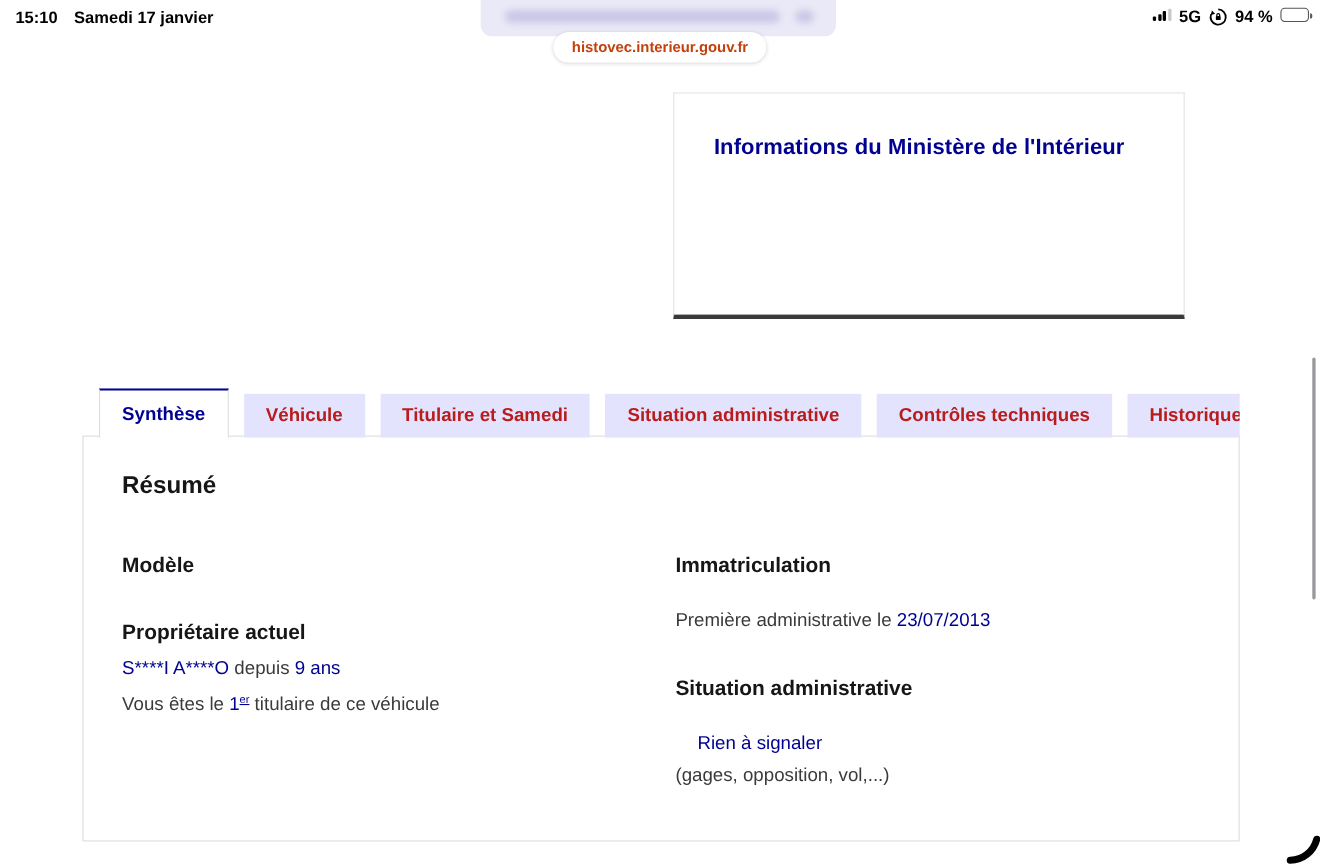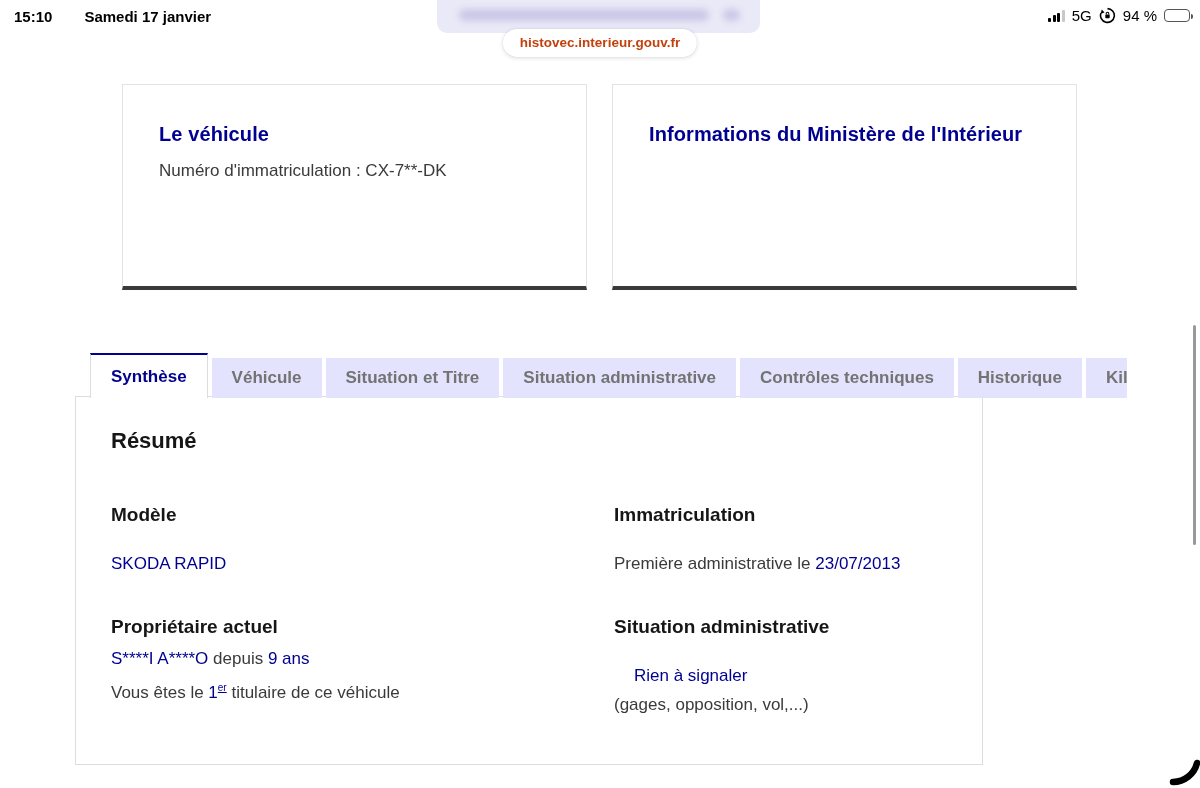--- a/index.html
+++ b/index.html
@@ -1,22 +1,22 @@
 <!DOCTYPE html>
 <html><head>
 <meta charset="utf-8">
 <style>
   * { margin:0; padding:0; box-sizing:border-box; }
   body { background:#fff; font-family:"Liberation Sans", sans-serif; }
   .screen { position:relative; width:1200px; height:788px; background:#ffffff; overflow:hidden; }
 
   
-  .status-left { position:absolute; left:14px; top:8px; font-size:15px; font-weight:700; color:#000; display:flex; gap:32px; }
+  .status-left { position:absolute; left:14px; top:8px; font-size:15px; font-weight:700; color:#000; display:flex; gap:15px; }
   .status-left .date { font-weight:600; }
-  .status-right { position:absolute; right:10px; top:7px; display:flex; align-items:center; gap:7px; font-size:15px; font-weight:400; color:#000; }
+  .status-right { position:absolute; right:10px; top:7px; display:flex; align-items:flex-start; gap:7px; font-size:15px; font-weight:700; color:#000; }
   .sig { display:flex; align-items:flex-end; gap:1.5px; height:12px; }
   .sig i { display:block; width:3px; border-radius:1px; background:#000; }
   .sig i:nth-child(1){height:4px;} .sig i:nth-child(2){height:6.5px;} .sig i:nth-child(3){height:9px;}
   .sig i:nth-child(4){height:11.5px; background:#c8c8cc;}
   .batt { position:relative; width:26px; height:13px; border:1px solid #555; border-radius:4px; padding:1.5px; }
   .batt .fill { height:100%; width:88%; background:#000; border-radius:2px; }
   .batt .nub { position:absolute; right:-3.5px; top:3.5px; width:2px; height:5px; background:#555; border-radius:0 2px 2px 0; }
 
   
   .ghost { position:absolute; left:437px; top:0; width:323px; height:33px; background:#e9e8f7; border-radius:0 0 10px 10px; opacity:.95; }
@@ -27,26 +27,26 @@
   
   .url-pill { position:absolute; left:600px; top:29px; transform:translateX(-50%); background:#fff; border-radius:14px; height:28px; line-height:28px; padding:0 17px; font-size:13.5px; font-weight:700; color:#c2410c; box-shadow:0 1px 4px rgba(0,0,0,.14), 0 0 1px rgba(0,0,0,.12); }
 
   
   .card { position:absolute; top:84px; width:465px; height:206px; background:#fff; border:1px solid #e3e3e3; border-bottom:4px solid #3a3a3a; padding:33px 36px 0 36px; }
   .card.c1 { left:122px; } .card.c2 { left:612px; }
   .card h2 { font-size:20px; line-height:32px; color:#000091; font-weight:700; letter-spacing:.1px; }
   .card p { margin-top:8px; font-size:17px; line-height:26px; color:#3a3a3a; }
 
   
-  .tabs-strip { position:absolute; left:90px; top:353px; width:1037px; height:45px; display:flex; align-items:flex-end; gap:4px; overflow:hidden; z-index:3; }
-  .tab { flex:0 0 auto; height:40px; background:#e3e3fd; color:#737373; font-size:17px; font-weight:700; padding:0 20px; display:flex; align-items:center; white-space:nowrap; cursor:pointer; }
+  .tabs-strip { position:absolute; left:90px; top:353px; width:1037px; height:45px; display:flex; align-items:flex-end; gap:14px; overflow:hidden; z-index:3; }
+  .tab { flex:0 0 auto; height:40px; background:#e3e3fd; color:#b91c1c; font-size:17px; font-weight:700; padding:0 20px; display:flex; align-items:center; white-space:nowrap; cursor:pointer; }
   .tab.active { height:45px; background:#fff; color:#000091; border-top:2px solid #000091; border-left:1px solid #ddd; border-right:1px solid #ddd; }
 
   
-  .panel { position:absolute; left:75px; top:396px; width:908px; height:369px; background:#fff; border:1px solid #ddd; padding:30px 35px 0 35px; z-index:1; }
+  .panel { position:absolute; left:75px; top:396px; width:1052px; height:369px; background:#fff; border:1px solid #ddd; padding:30px 35px 0 35px; z-index:1; }
   .panel h2.resume { font-size:22px; font-weight:700; color:#161616; line-height:28px; }
   .columns { display:flex; margin-top:48px; }
   .col-left { width:503px; flex:0 0 503px; }
   .col-right { flex:1; }
   .panel h3 { font-size:19px; font-weight:700; color:#161616; line-height:24px; margin:0 0 22px 0; }
   .panel h3.tight { margin-bottom:5px; }
   .panel h3.later { margin-top:37px; }
   .panel p { font-size:17px; line-height:29px; color:#3a3a3a; }
   .blue { color:#000091; }
   .indent { padding-left:20px; }
@@ -83,44 +83,39 @@
     <span class="batt"><span class="fill"></span><span class="nub"></span></span>
   </div>
 
   <div class="ghost">
     <span class="smudge s1"></span>
     <span class="smudge s2"></span>
   </div>
 
   <div class="url-pill">histovec.interieur.gouv.fr</div>
 
-  <div class="card c1">
-    <h2>Le véhicule</h2>
-    <p>Numéro d'immatriculation : CX-7**-DK</p>
-  </div>
   <div class="card c2">
     <h2>Informations du Ministère de l'Intérieur</h2>
   </div>
 
   <div class="tabs-strip">
     <div class="tab active">Synthèse</div>
     <div class="tab">Véhicule</div>
-    <div class="tab">Situation et Titre</div>
+    <div class="tab">Titulaire et Samedi</div>
     <div class="tab">Situation administrative</div>
     <div class="tab">Contrôles techniques</div>
     <div class="tab">Historique</div>
     <div class="tab">Kilométrage</div>
   </div>
 
   <div class="panel">
     <h2 class="resume">Résumé</h2>
     <div class="columns">
       <div class="col-left">
         <h3>Modèle</h3>
-        <p><span class="blue">SKODA RAPID</span></p>
         <h3 class="later tight">Propriétaire actuel</h3>
         <p><span class="blue">S****I A****O</span><span> depuis </span><span class="blue">9 ans</span></p>
         <p><span>Vous êtes le </span><span class="blue">1</span><sup class="blue">er</sup><span> titulaire de ce véhicule</span></p>
       </div>
       <div class="col-right">
         <h3>Immatriculation</h3>
         <p><span>Première administrative le </span><span class="blue">23/07/2013</span></p>
         <h3 class="later">Situation administrative</h3>
         <p class="indent"><span class="blue">Rien à signaler</span></p>
         <p>(gages, opposition, vol,...)</p>

